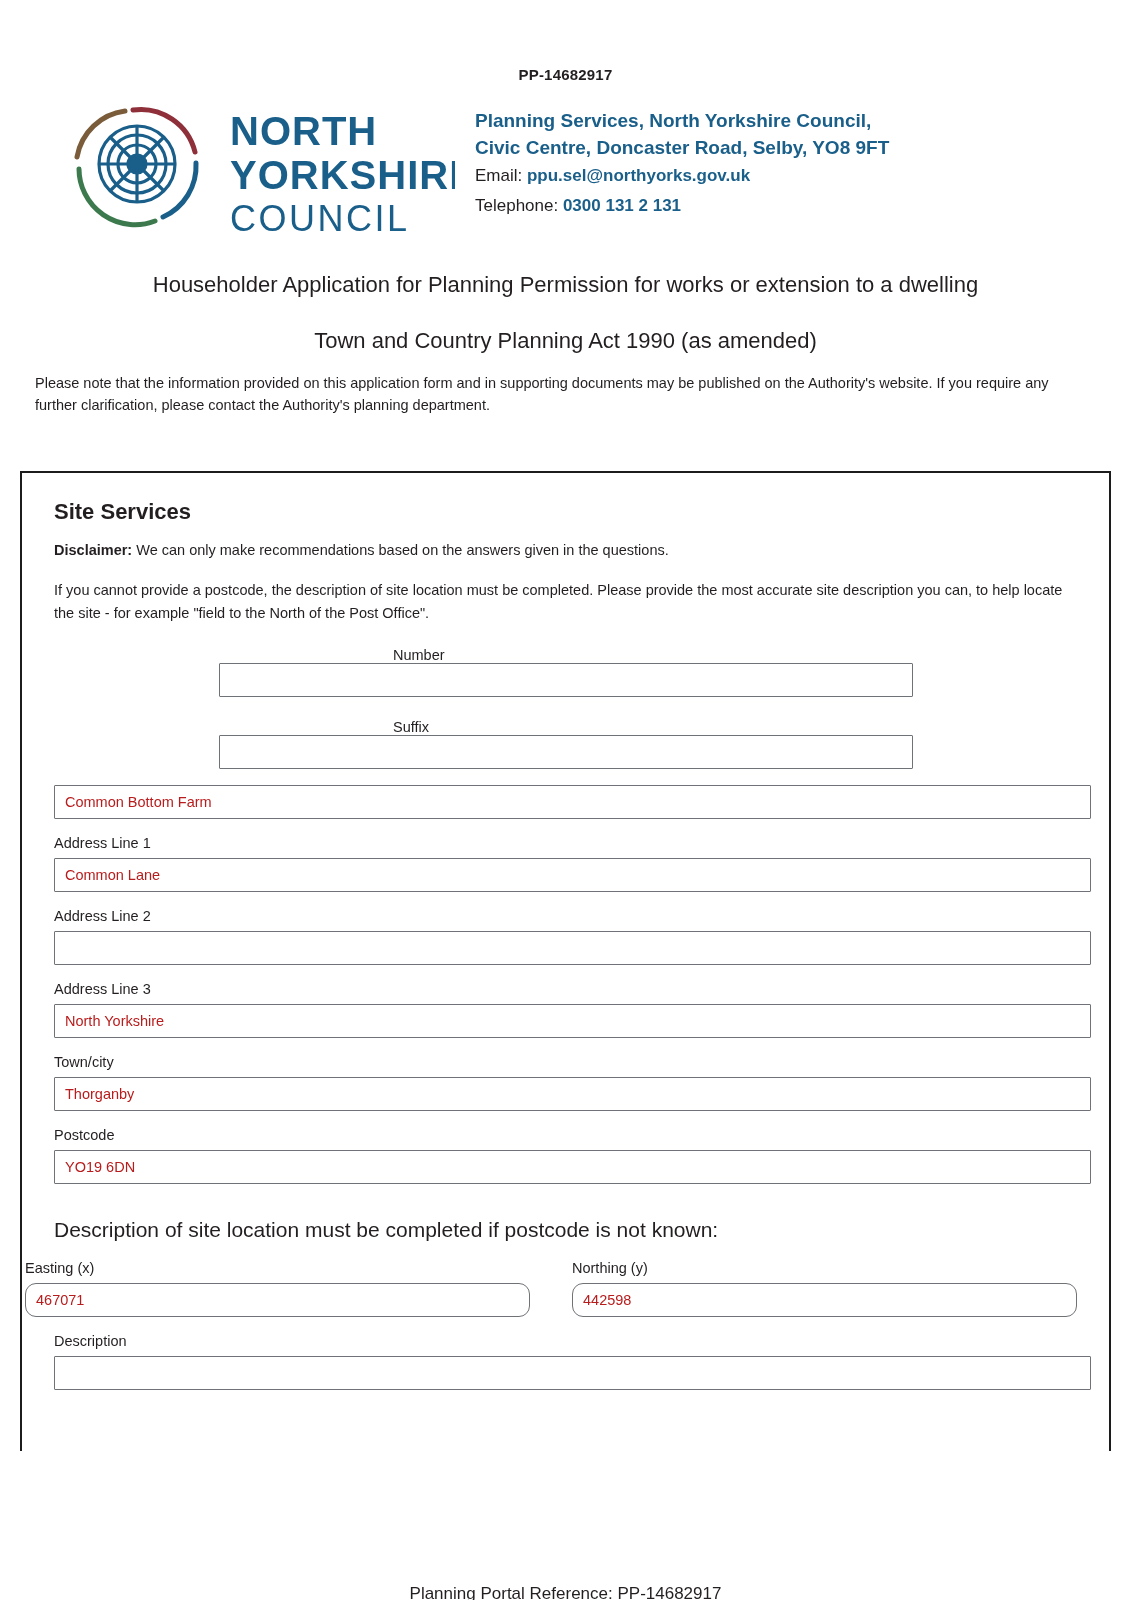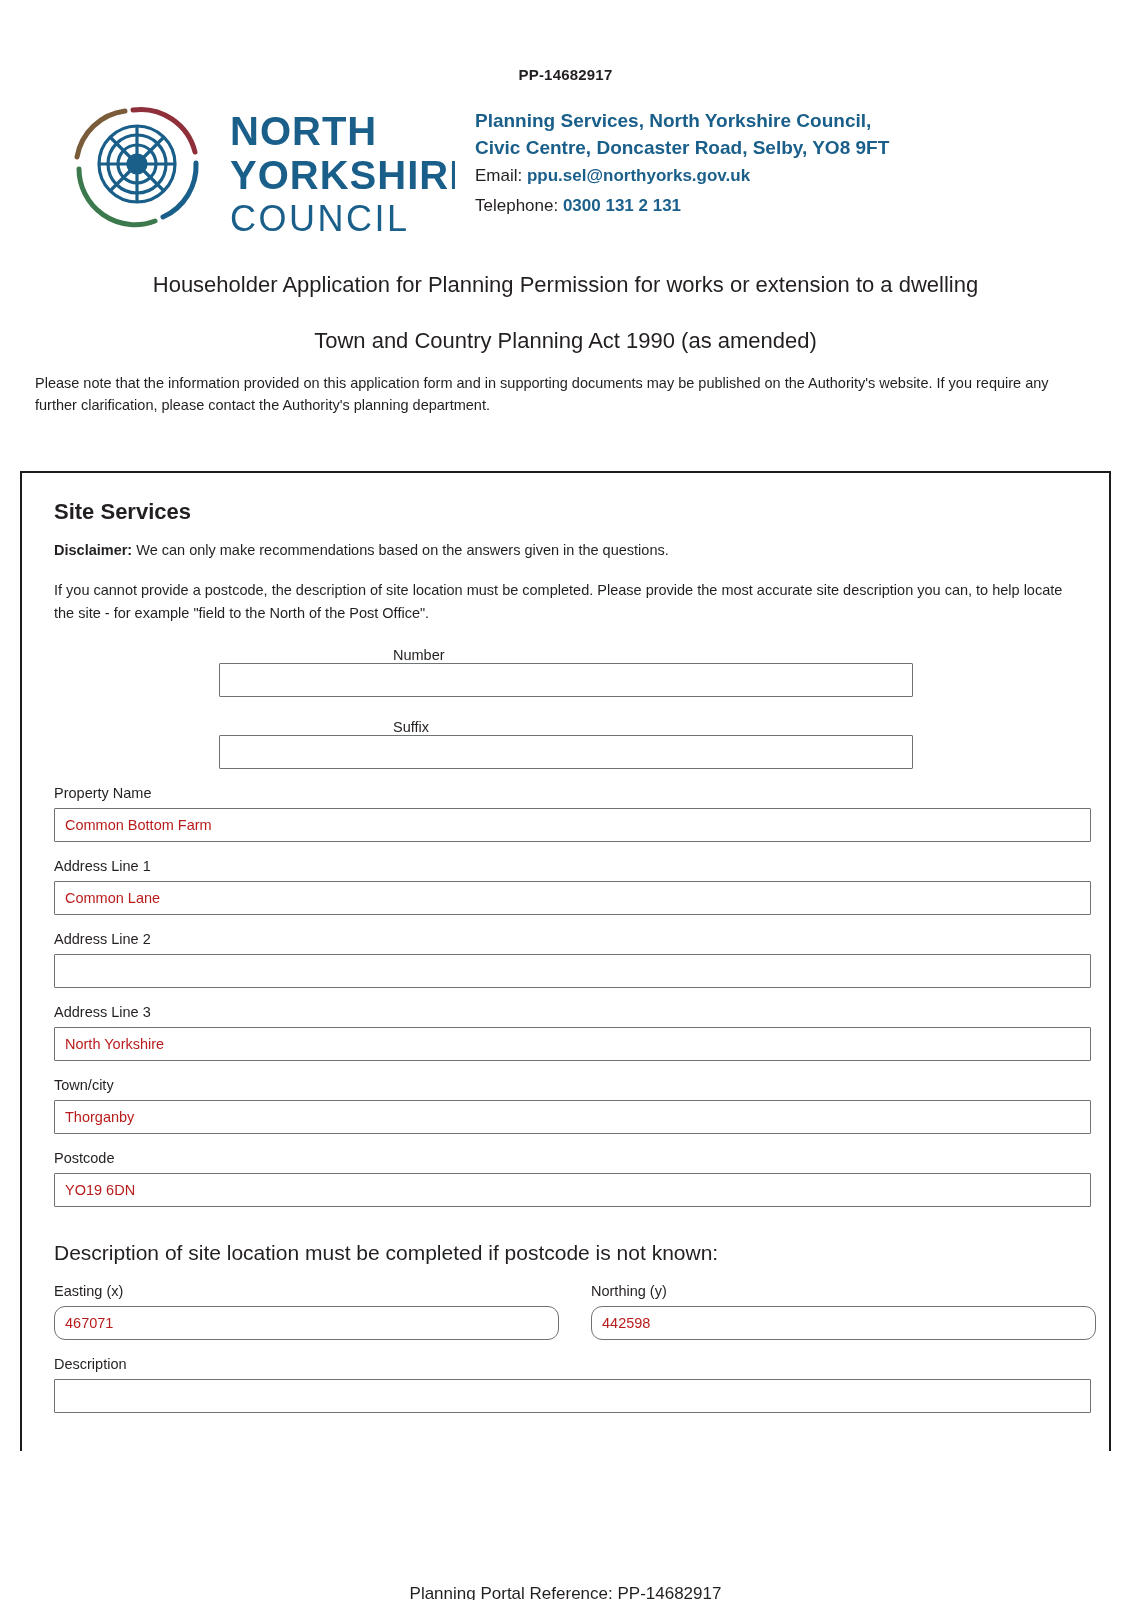--- a/index.html
+++ b/index.html
@@ -157,22 +157,23 @@
   .inp.full {
     width: 1037px;
   }
   .section-head {
     font-size: 21px;
     margin: 34px 16px 0 16px;
     color: #231f20;
   }
   .two-col {
     display: flex;
-    gap: 32px;
+    gap: 42px;
     margin: 18px 16px 0 16px;
+    justify-content: flex-end;
   }
   .two-col .col { width: 505px; }
   .two-col .lbl {
     font-size: 14.5px;
     display: block;
     margin-bottom: 7px;
   }
   .inp.half { width: 505px; border-radius: 11px; }
   .footer {
     text-align: center;
@@ -242,21 +243,20 @@
       <span class="lbl">Number</span>
       <input class="inp short" type="text" value="" style="">
     </div>
 
     <div class="field-row">
       <span class="lbl">Suffix</span>
       <input class="inp short" type="text" value="" style="">
     </div>
 
     <div class="field-block">
-      <span class="lbl">Property Name</span>
       <input class="inp full" type="text" value="Common Bottom Farm" style="">
     </div>
 
     <div class="field-block">
       <span class="lbl">Address Line 1</span>
       <input class="inp full" type="text" value="Common Lane" style="">
     </div>
 
     <div class="field-block">
       <span class="lbl">Address Line 2</span>

